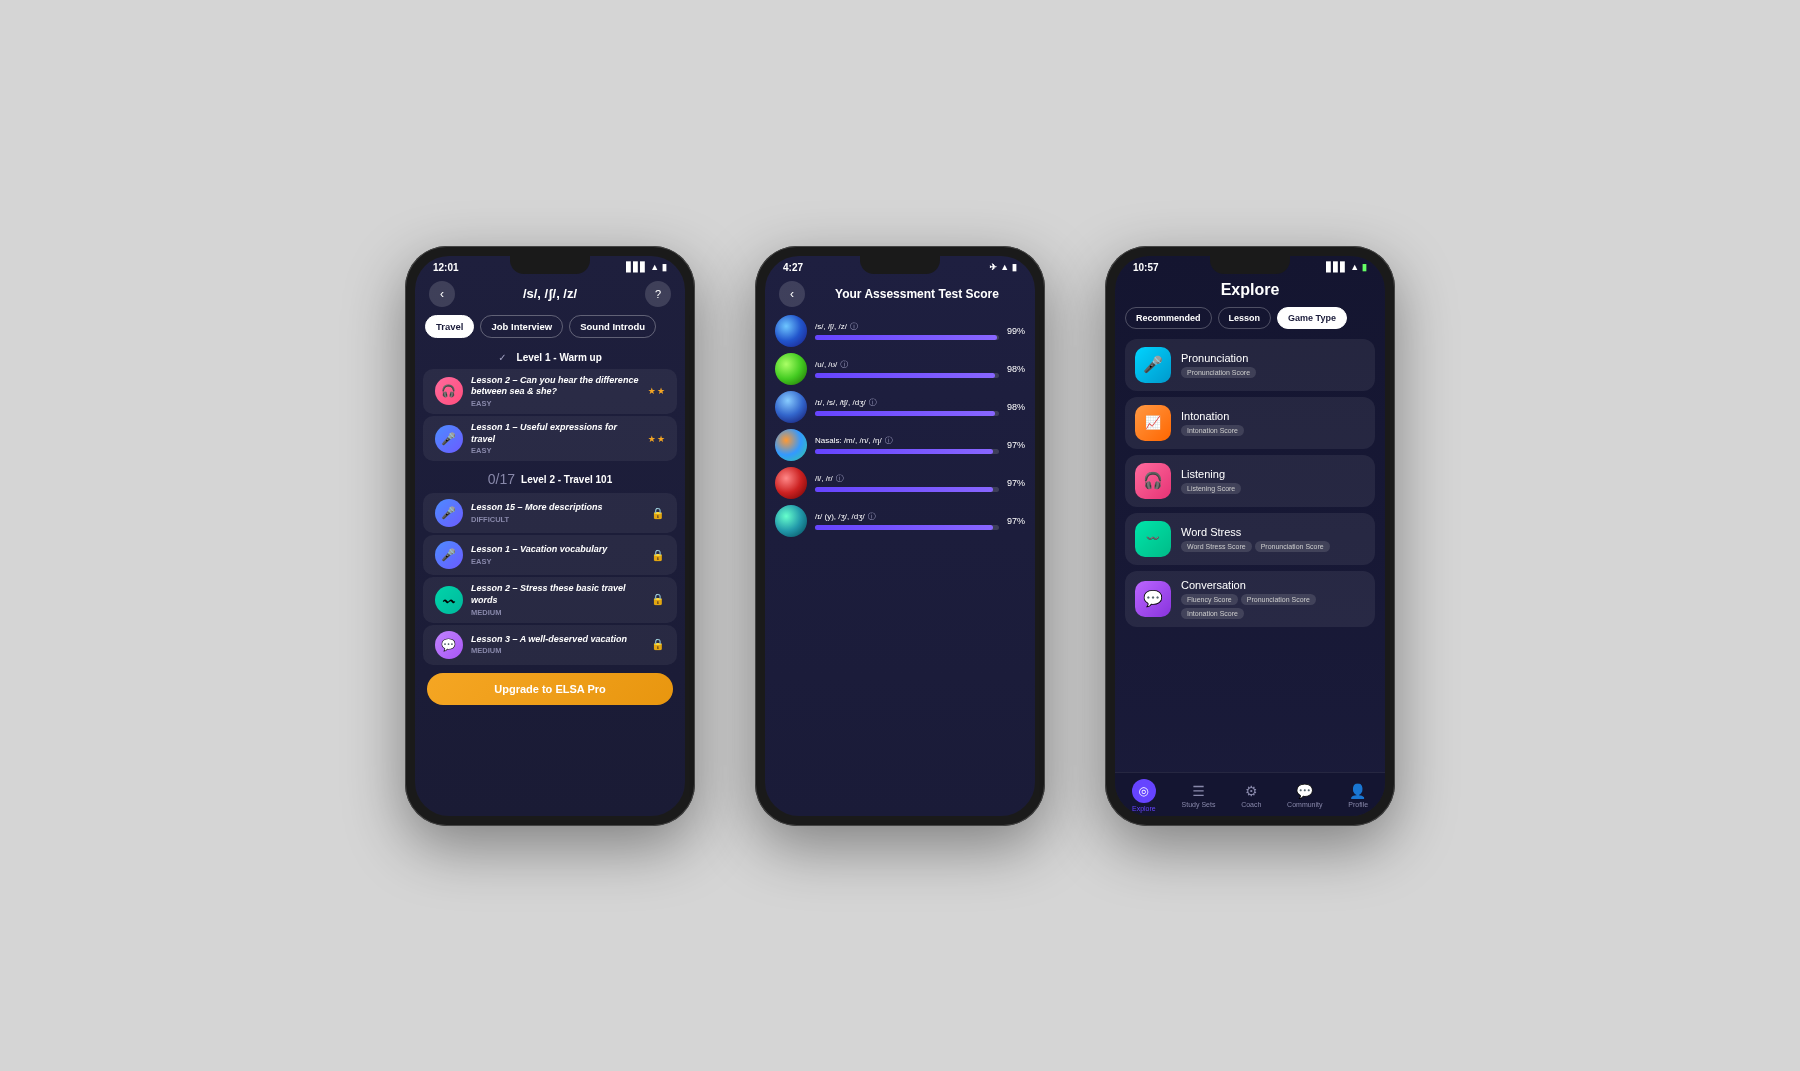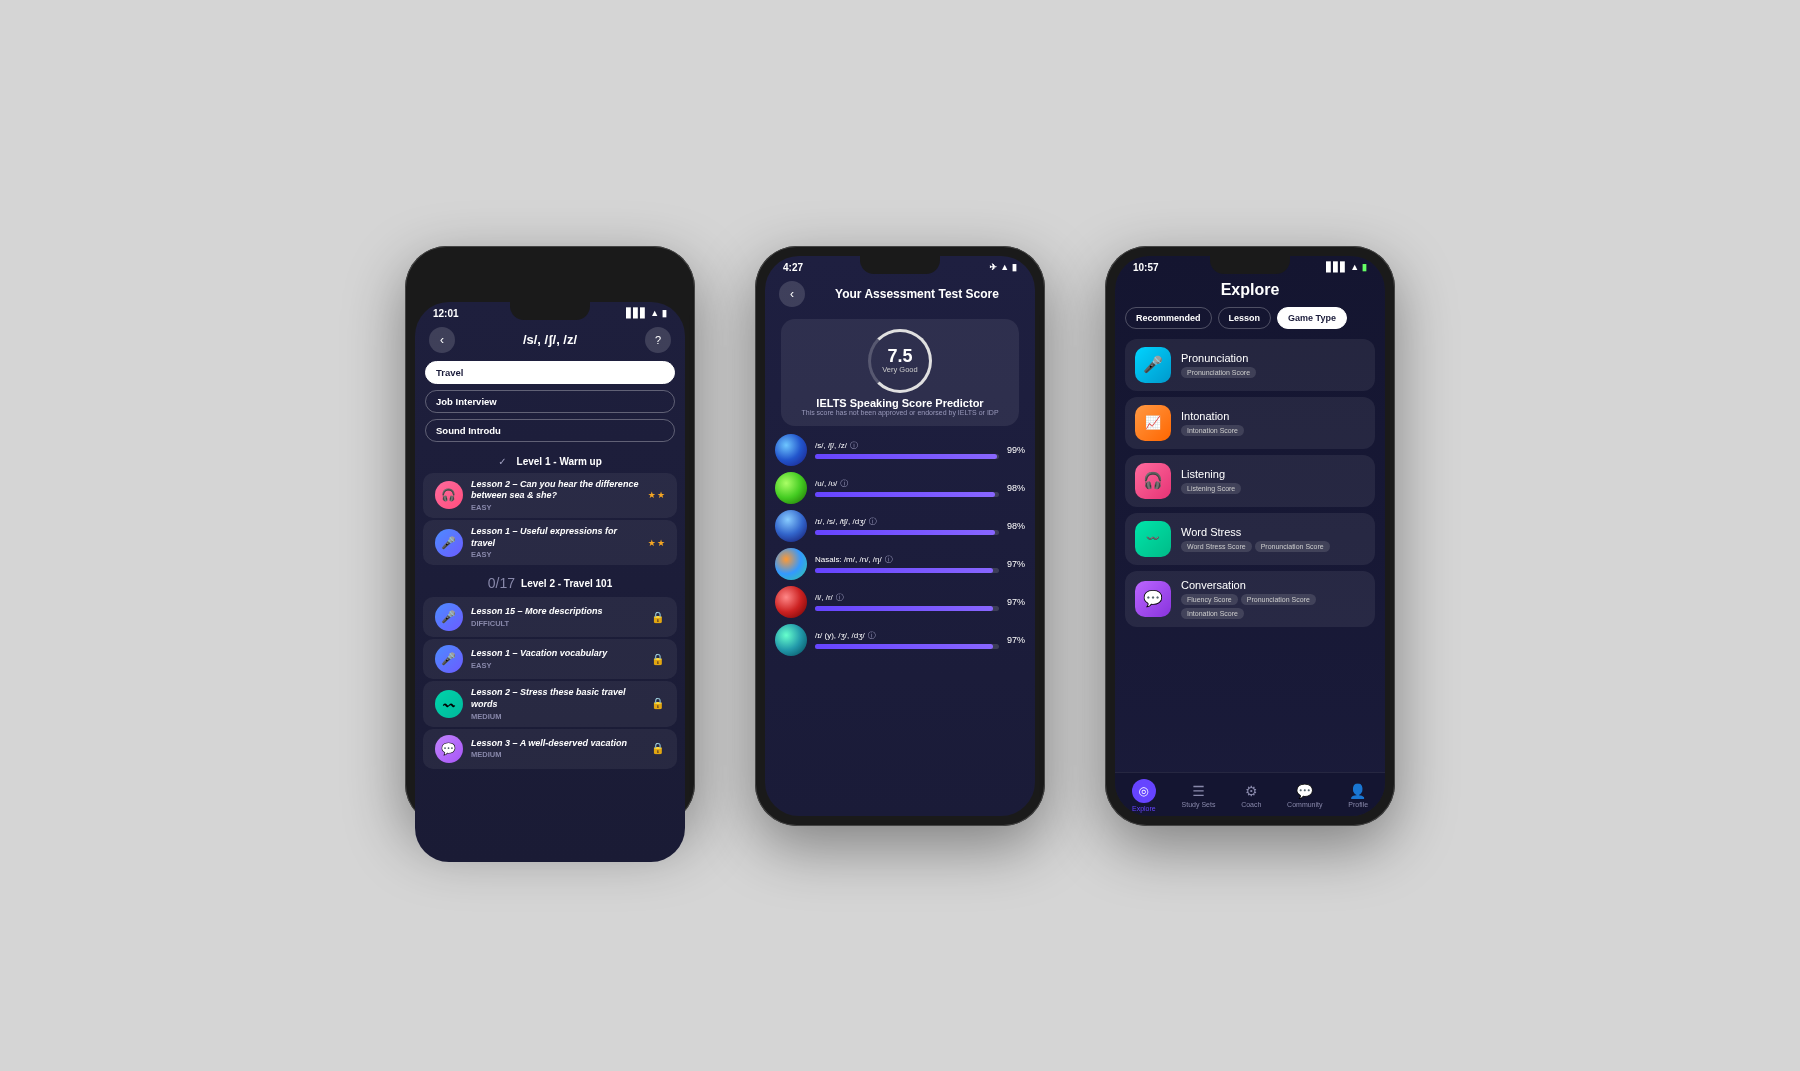--- a/index.html
+++ b/index.html
@@ -48,21 +48,21 @@
       justify-content: space-between;
       align-items: center;
       padding: 6px 18px 4px;
       font-size: 10px;
       color: white;
       font-weight: 600;
     }
     .status-icons { display: flex; gap: 3px; align-items: center; font-size: 9px; }
 
     
-    .phone1-screen { background: linear-gradient(180deg, #1e1f3d 0%, #1a1b35 100%); margin-top: 46px; }
+    .phone1-screen { background: linear-gradient(180deg, #1e1f3d 0%, #1a1b35 100%); }
     .phone1-header {
       display: flex;
       align-items: center;
       justify-content: space-between;
       padding: 4px 14px 8px;
     }
     .back-btn {
       width: 26px; height: 26px;
       border-radius: 50%;
       background: rgba(255,255,255,0.15);
@@ -76,21 +76,20 @@
       background: rgba(255,255,255,0.15);
       display: flex; align-items: center; justify-content: center;
       color: white; font-size: 11px;
     }
 
     .tabs-row {
       display: flex;
       padding: 0 10px;
       gap: 6px;
       margin-bottom: 10px;
-      flex-direction: column;
     }
     .tab-pill {
       padding: 5px 10px;
       border-radius: 20px;
       font-size: 9.5px;
       font-weight: 600;
       color: white;
       border: 1.5px solid rgba(255,255,255,0.3);
       white-space: nowrap;
     }
@@ -423,20 +422,21 @@
       </div>
       <div class="lesson-item">
         <div class="lesson-icon chat">💬</div>
         <div class="lesson-text">
           <div class="lesson-name">Lesson 3 – A well-deserved vacation</div>
           <div class="lesson-diff">MEDIUM</div>
         </div>
         <span class="lock-icon">🔒</span>
       </div>
 
+      <div class="upgrade-btn">Upgrade to ELSA Pro</div>
     </div>
   </div>
 
   <div class="phone">
     <div class="phone-screen phone2-screen">
       <div class="notch"></div>
 
       <div class="status-bar">
         <span>4:27</span>
         <div class="status-icons">
@@ -444,28 +444,20 @@
           <span>▲</span>
           <span>▮</span>
         </div>
       </div>
 
       <div class="phone2-header">
         <div class="back-btn">‹</div>
         <span class="phone2-title">Your Assessment Test Score</span>
       </div>
 
-      <div class="score-gauge-container">
-        <div class="gauge-circle">
-          <span class="gauge-score">7.5</span>
-          <span class="gauge-label">Very Good</span>
-        </div>
-        <span class="ielts-title">IELTS Speaking Score Predictor</span>
-        <span class="ielts-sub">This score has not been approved or endorsed by IELTS or IDP</span>
-      </div>
 
       <div class="score-list">
 
         <div class="score-row">
           <div class="score-ball ball-blue-swirl"></div>
           <div class="score-info">
             <div class="score-label">
               <span>/s/, /ʃ/, /z/</span>
               <span class="info-circle">ⓘ</span>
             </div>

